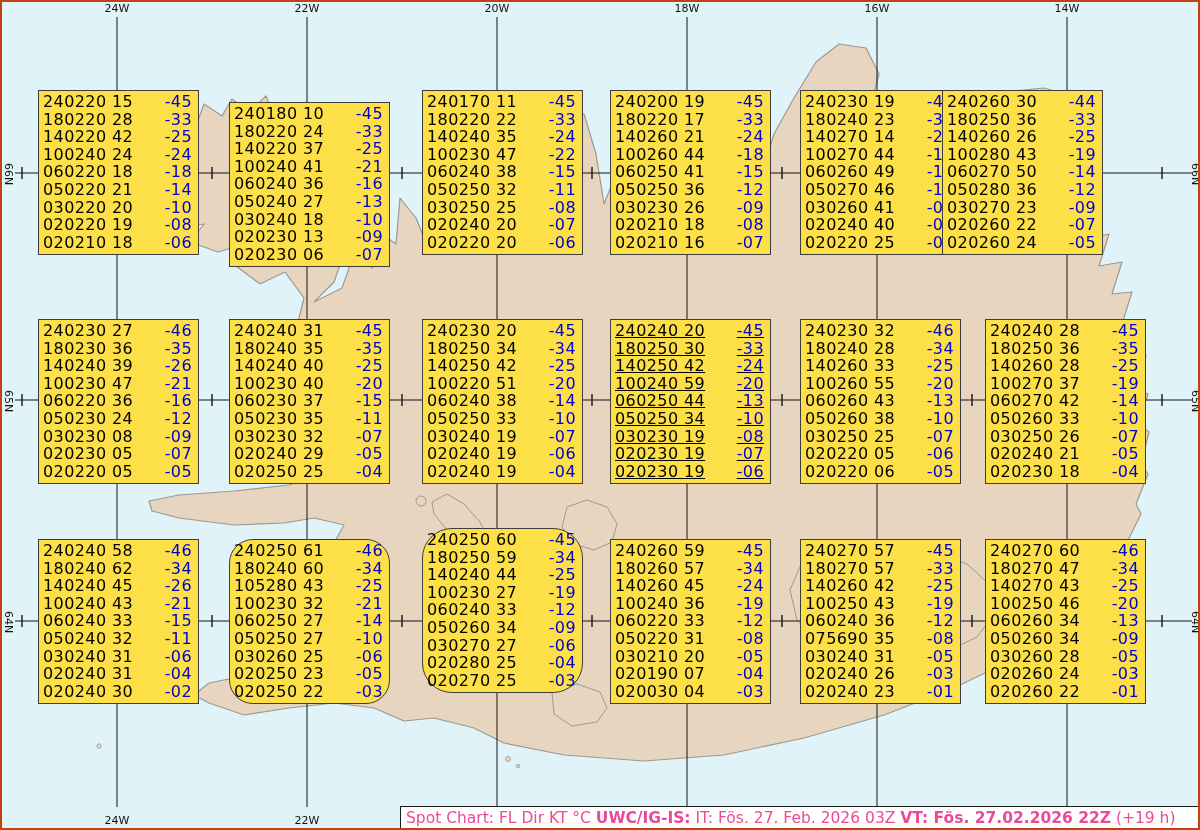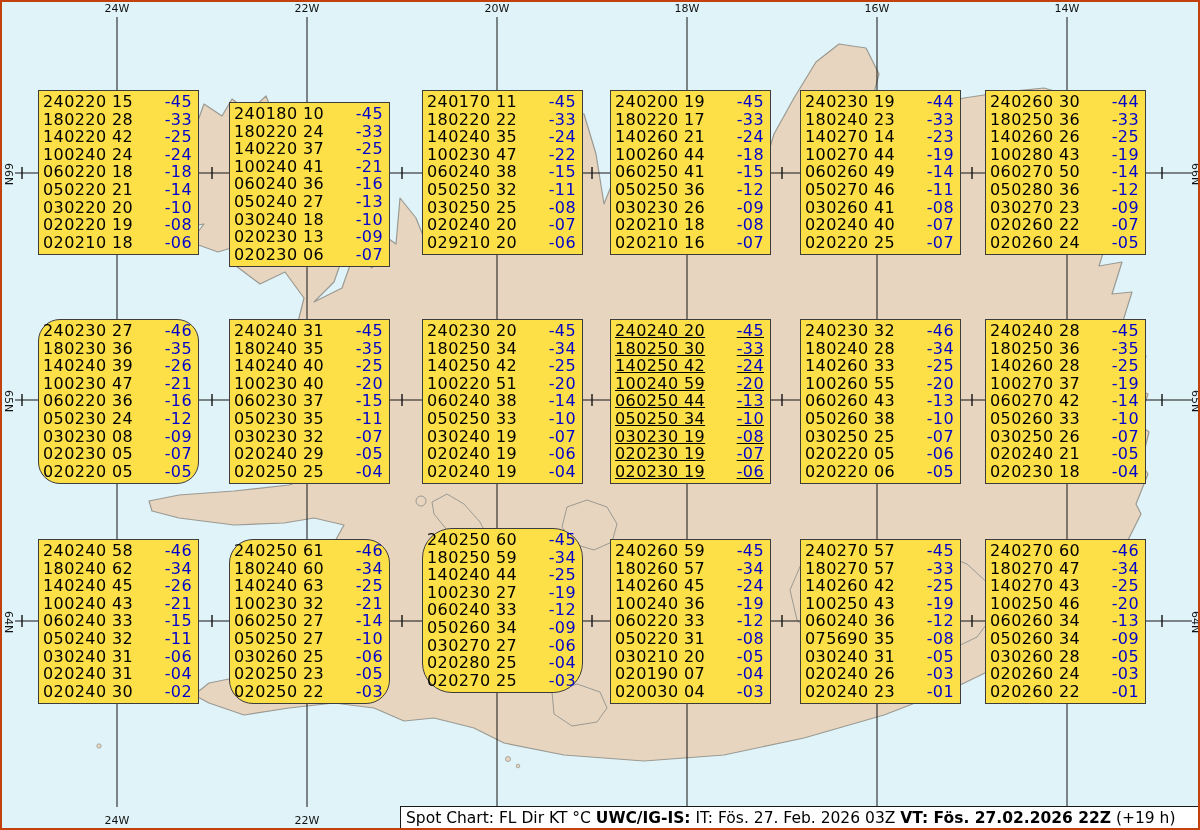--- a/index.html
+++ b/index.html
@@ -26,21 +26,21 @@
   .spot-line{
     display:flex;justify-content:space-between;align-items:baseline;
     height:17.6px;font-size:16px;line-height:17.6px;
     letter-spacing:0.4px;white-space:pre;
   }
   .spot-wind{color:var(--windcol,#000000);}
   .spot-temp{color:var(--tempcol,#0000cd);}
   #caption{
     position:absolute;left:398px;top:804px;width:799px;height:25px;
     box-sizing:border-box;background:#ffffff;border:1px solid #1a1a1a;
-    font-size:15.5px;line-height:22px;color:#000000;
+    font-size:15.5px;line-height:22px;color:#ec4899;
     padding:0 0 0 5px;white-space:nowrap;overflow:hidden;
   }
   #caption span{white-space:pre;}
   .cap-bold{font-weight:bold;}
 </style>
 </head>
 <body>
 
 <div id="stage" style="--sea: #e0f3f9; --land: #e8d5c0; --coast: #9a9a92; --windcol: #000000; --tempcol: #0000cd;">
 
@@ -154,21 +154,21 @@
       </div>
       <div class="spot-box" style="left: 420px; top: 88px;">
         <div class="spot-line"><span class="spot-wind">240170 11</span><span class="spot-temp">-45</span></div>
         <div class="spot-line"><span class="spot-wind">180220 22</span><span class="spot-temp">-33</span></div>
         <div class="spot-line"><span class="spot-wind">140240 35</span><span class="spot-temp">-24</span></div>
         <div class="spot-line"><span class="spot-wind">100230 47</span><span class="spot-temp">-22</span></div>
         <div class="spot-line"><span class="spot-wind">060240 38</span><span class="spot-temp">-15</span></div>
         <div class="spot-line"><span class="spot-wind">050250 32</span><span class="spot-temp">-11</span></div>
         <div class="spot-line"><span class="spot-wind">030250 25</span><span class="spot-temp">-08</span></div>
         <div class="spot-line"><span class="spot-wind">020240 20</span><span class="spot-temp">-07</span></div>
-        <div class="spot-line"><span class="spot-wind">029210 20</span><span class="spot-temp">-06</span></div>
+        <div class="spot-line"><span class="spot-wind">020220 20</span><span class="spot-temp">-06</span></div>
       </div>
       <div class="spot-box" style="left: 608px; top: 88px;">
         <div class="spot-line"><span class="spot-wind">240200 19</span><span class="spot-temp">-45</span></div>
         <div class="spot-line"><span class="spot-wind">180220 17</span><span class="spot-temp">-33</span></div>
         <div class="spot-line"><span class="spot-wind">140260 21</span><span class="spot-temp">-24</span></div>
         <div class="spot-line"><span class="spot-wind">100260 44</span><span class="spot-temp">-18</span></div>
         <div class="spot-line"><span class="spot-wind">060250 41</span><span class="spot-temp">-15</span></div>
         <div class="spot-line"><span class="spot-wind">050250 36</span><span class="spot-temp">-12</span></div>
         <div class="spot-line"><span class="spot-wind">030230 26</span><span class="spot-temp">-09</span></div>
         <div class="spot-line"><span class="spot-wind">020210 18</span><span class="spot-temp">-08</span></div>
@@ -178,32 +178,32 @@
         <div class="spot-line"><span class="spot-wind">240230 19</span><span class="spot-temp">-44</span></div>
         <div class="spot-line"><span class="spot-wind">180240 23</span><span class="spot-temp">-33</span></div>
         <div class="spot-line"><span class="spot-wind">140270 14</span><span class="spot-temp">-23</span></div>
         <div class="spot-line"><span class="spot-wind">100270 44</span><span class="spot-temp">-19</span></div>
         <div class="spot-line"><span class="spot-wind">060260 49</span><span class="spot-temp">-14</span></div>
         <div class="spot-line"><span class="spot-wind">050270 46</span><span class="spot-temp">-11</span></div>
         <div class="spot-line"><span class="spot-wind">030260 41</span><span class="spot-temp">-08</span></div>
         <div class="spot-line"><span class="spot-wind">020240 40</span><span class="spot-temp">-07</span></div>
         <div class="spot-line"><span class="spot-wind">020220 25</span><span class="spot-temp">-07</span></div>
       </div>
-      <div class="spot-box" style="left: 983px; top: 88px;">
+      <div class="spot-box" style="left: 940px; top: 88px;">
         <div class="spot-line"><span class="spot-wind">240260 30</span><span class="spot-temp">-44</span></div>
         <div class="spot-line"><span class="spot-wind">180250 36</span><span class="spot-temp">-33</span></div>
         <div class="spot-line"><span class="spot-wind">140260 26</span><span class="spot-temp">-25</span></div>
         <div class="spot-line"><span class="spot-wind">100280 43</span><span class="spot-temp">-19</span></div>
         <div class="spot-line"><span class="spot-wind">060270 50</span><span class="spot-temp">-14</span></div>
         <div class="spot-line"><span class="spot-wind">050280 36</span><span class="spot-temp">-12</span></div>
         <div class="spot-line"><span class="spot-wind">030270 23</span><span class="spot-temp">-09</span></div>
         <div class="spot-line"><span class="spot-wind">020260 22</span><span class="spot-temp">-07</span></div>
         <div class="spot-line"><span class="spot-wind">020260 24</span><span class="spot-temp">-05</span></div>
       </div>
-      <div class="spot-box" style="left: 36px; top: 317px; border-radius: 22px;">
+      <div class="spot-box" style="left: 36px; top: 317px;">
         <div class="spot-line"><span class="spot-wind">240230 27</span><span class="spot-temp">-46</span></div>
         <div class="spot-line"><span class="spot-wind">180230 36</span><span class="spot-temp">-35</span></div>
         <div class="spot-line"><span class="spot-wind">140240 39</span><span class="spot-temp">-26</span></div>
         <div class="spot-line"><span class="spot-wind">100230 47</span><span class="spot-temp">-21</span></div>
         <div class="spot-line"><span class="spot-wind">060220 36</span><span class="spot-temp">-16</span></div>
         <div class="spot-line"><span class="spot-wind">050230 24</span><span class="spot-temp">-12</span></div>
         <div class="spot-line"><span class="spot-wind">030230 08</span><span class="spot-temp">-09</span></div>
         <div class="spot-line"><span class="spot-wind">020230 05</span><span class="spot-temp">-07</span></div>
         <div class="spot-line"><span class="spot-wind">020220 05</span><span class="spot-temp">-05</span></div>
       </div>
@@ -269,21 +269,21 @@
         <div class="spot-line"><span class="spot-wind">100240 43</span><span class="spot-temp">-21</span></div>
         <div class="spot-line"><span class="spot-wind">060240 33</span><span class="spot-temp">-15</span></div>
         <div class="spot-line"><span class="spot-wind">050240 32</span><span class="spot-temp">-11</span></div>
         <div class="spot-line"><span class="spot-wind">030240 31</span><span class="spot-temp">-06</span></div>
         <div class="spot-line"><span class="spot-wind">020240 31</span><span class="spot-temp">-04</span></div>
         <div class="spot-line"><span class="spot-wind">020240 30</span><span class="spot-temp">-02</span></div>
       </div>
       <div class="spot-box" style="left: 227px; top: 537px; border-radius: 24px;">
         <div class="spot-line"><span class="spot-wind">240250 61</span><span class="spot-temp">-46</span></div>
         <div class="spot-line"><span class="spot-wind">180240 60</span><span class="spot-temp">-34</span></div>
-        <div class="spot-line"><span class="spot-wind">140240 63</span><span class="spot-temp">-25</span></div>
+        <div class="spot-line"><span class="spot-wind">105280 43</span><span class="spot-temp">-25</span></div>
         <div class="spot-line"><span class="spot-wind">100230 32</span><span class="spot-temp">-21</span></div>
         <div class="spot-line"><span class="spot-wind">060250 27</span><span class="spot-temp">-14</span></div>
         <div class="spot-line"><span class="spot-wind">050250 27</span><span class="spot-temp">-10</span></div>
         <div class="spot-line"><span class="spot-wind">030260 25</span><span class="spot-temp">-06</span></div>
         <div class="spot-line"><span class="spot-wind">020250 23</span><span class="spot-temp">-05</span></div>
         <div class="spot-line"><span class="spot-wind">020250 22</span><span class="spot-temp">-03</span></div>
       </div>
       <div class="spot-box" style="left: 420px; top: 526px; border-radius: 30px;">
         <div class="spot-line"><span class="spot-wind">240250 60</span><span class="spot-temp">-45</span></div>
         <div class="spot-line"><span class="spot-wind">180250 59</span><span class="spot-temp">-34</span></div>

